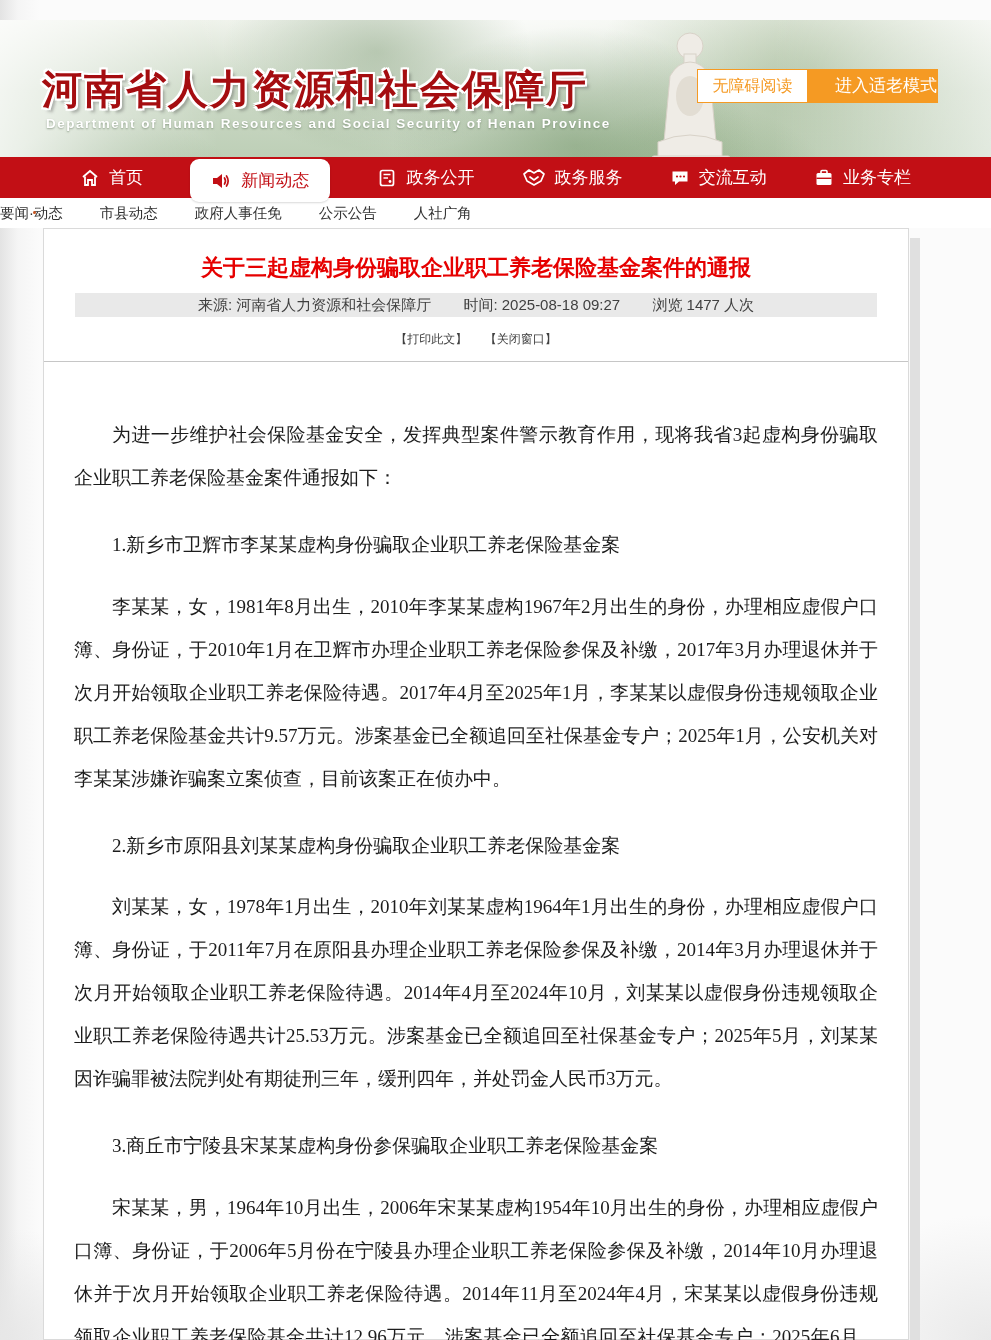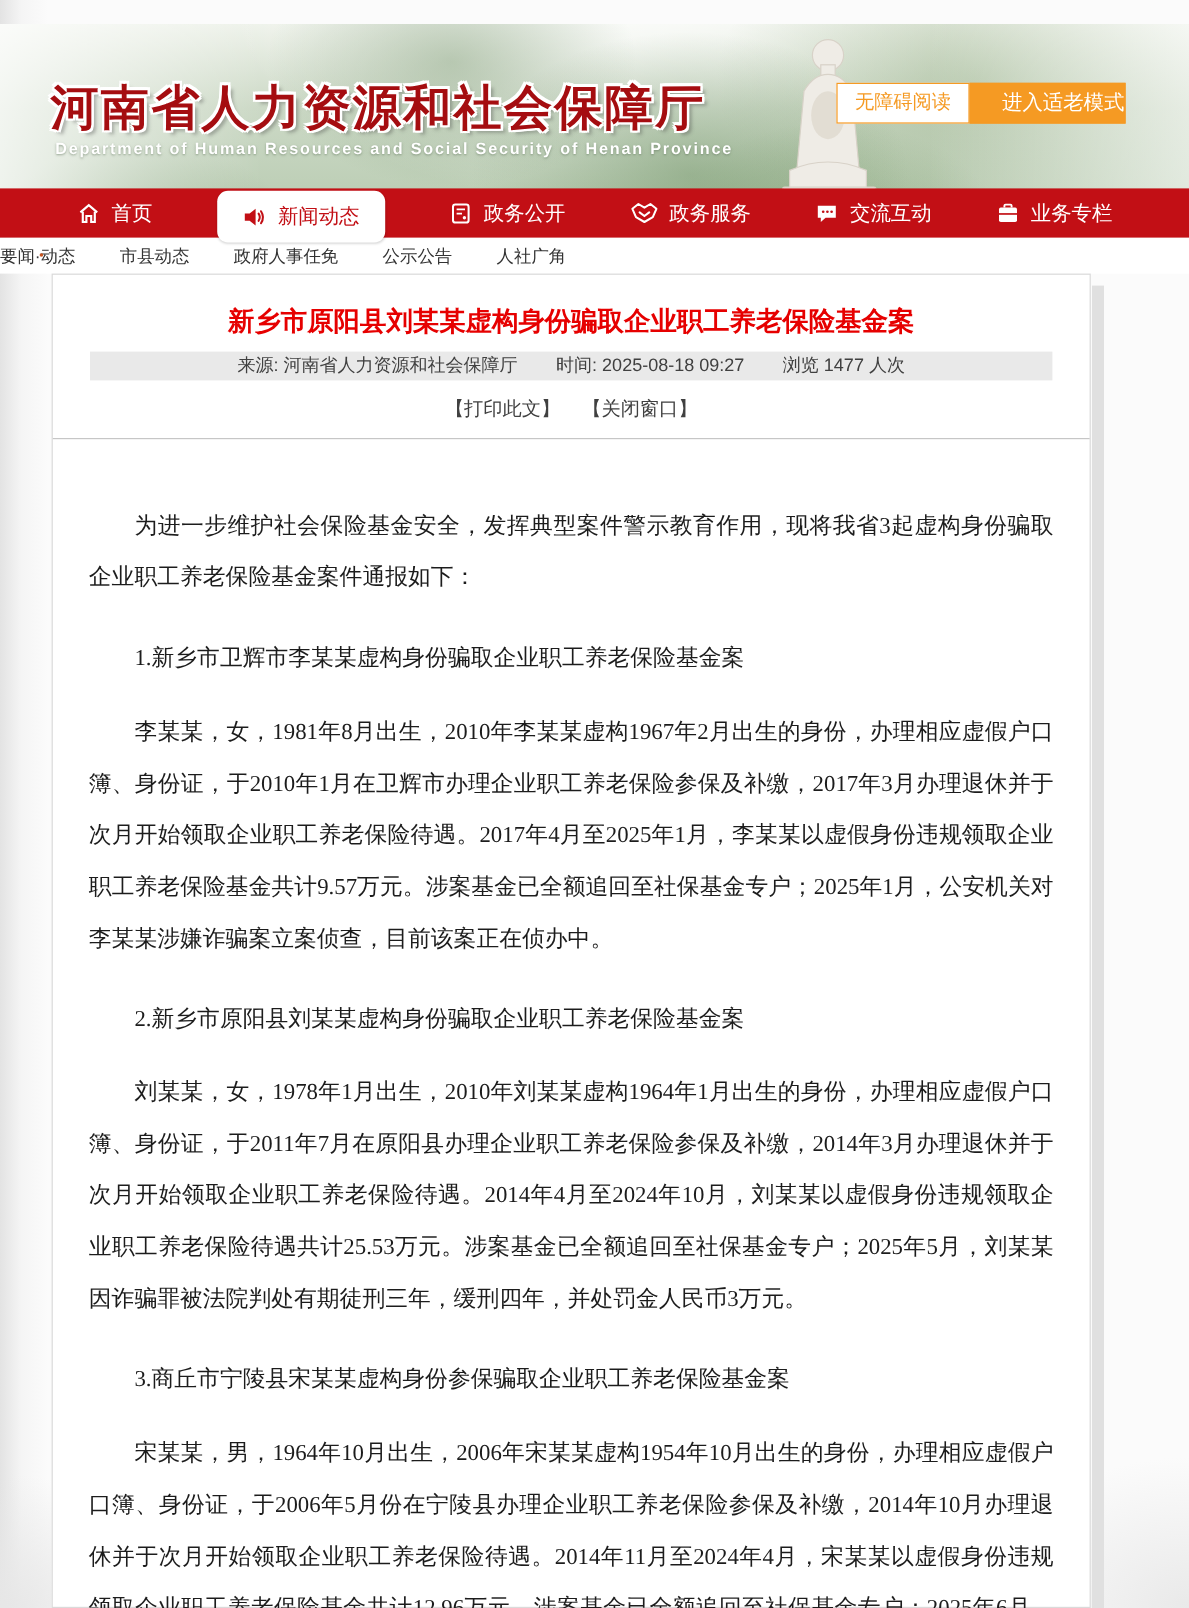--- a/index.html
+++ b/index.html
@@ -54,21 +54,21 @@
   .btn-elder{
     box-sizing:border-box;width:130px;height:34px;background:#f59a23;
     border:1px solid #f59a23;color:#fff;font-size:17px;line-height:32px;
     text-align:right;cursor:pointer;
   }
 
   
   .main-nav{
     position:absolute;left:0;top:157px;width:991px;height:41px;z-index:3;
     background:#c20f15;display:flex;align-items:center;justify-content:space-between;
-    padding:0 64px;box-sizing:border-box;
+    padding:0 80px;box-sizing:border-box;
   }
   .nav-item{
     display:flex;align-items:center;gap:9px;color:#fff;font-size:17px;
     cursor:pointer;white-space:nowrap;
   }
   .nav-item svg{display:block;}
   .nav-item.active{
     position:relative;top:3px;background:#fff;color:#c20f15;
     border-radius:9px;padding:10px 21px;box-shadow:0 1px 2px rgba(0,0,0,.15);
   }
@@ -90,21 +90,21 @@
   .card-shadow{position:absolute;left:910px;top:238px;width:10px;height:1102px;background:#e0e0e0;z-index:1;}
   .article-title{
     margin:24px 30px 0;text-align:center;
     font-size:22px;font-weight:bold;color:#e60000;line-height:30px;
   }
   .article-meta{
     margin:10px 31px 0;height:24px;line-height:24px;background:#e9e9e9;
     text-align:center;font-size:15px;color:#404040;
   }
   .article-meta span{margin:0 14px;}
-  .article-actions{margin-top:14px;text-align:center;font-size:16px;color:#404040;}
+  .article-actions{margin-top:14px;text-align:center;font-size:12px;color:#404040;}
   .article-actions a{color:#404040;text-decoration:none;cursor:pointer;margin:0 7px;}
   .article-sep{margin-top:13px;border-bottom:1px solid #c6c6c6;}
   .article-body{
     padding:52px 30px 0;
     font-family:"Liberation Serif","DejaVu Serif",serif;
     font-size:19px;color:#1c1c1c;line-height:2.26;text-align:justify;
   }
   .para{text-indent:2em;margin:0 0 19px;}
   .section-heading{text-indent:2em;margin:24px 0 19px;font-weight:normal;font-size:19px;}
 </style>
@@ -206,21 +206,21 @@
   <a>要闻·动态</a>
   <a>市县动态</a>
   <a>政府人事任免</a>
   <a>公示公告</a>
   <a>人社广角</a>
 </div>
 
 <div class="card-shadow"></div>
 
 <main class="content-card">
-  <h2 class="article-title">新乡市原阳县刘某某虚构身份骗取企业职工养老保险基金案</h2>
+  <h2 class="article-title">关于三起虚构身份骗取企业职工养老保险基金案件的通报</h2>
 
   <div class="article-meta">
     <span>来源: 河南省人力资源和社会保障厅</span>
     <span>时间: 2025-08-18 09:27</span>
     <span>浏览 1477 人次</span>
   </div>
 
   <div class="article-actions">
     <a>【打印此文】</a>
     <a>【关闭窗口】</a>

